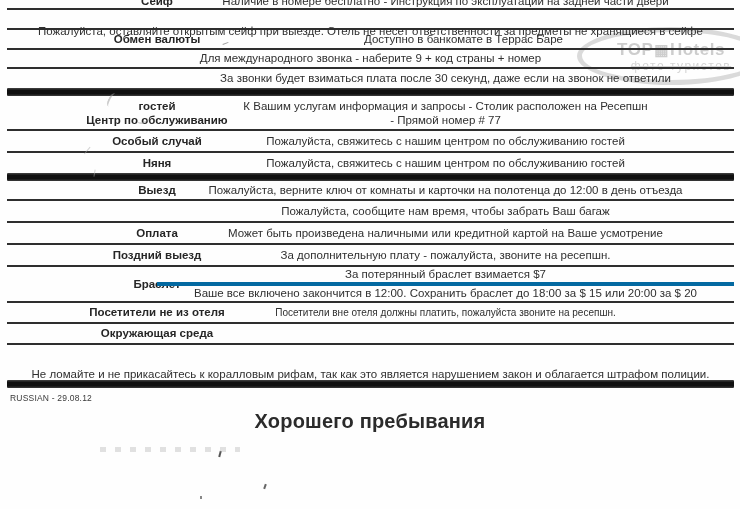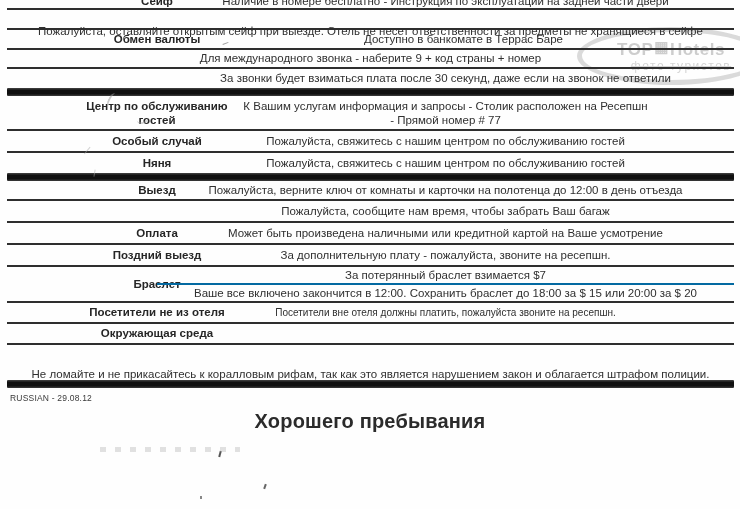--- a/index.html
+++ b/index.html
@@ -42,21 +42,21 @@
   .r5 .content div{line-height:14px;}
   .r6{height:22px;}
   .r7{height:20px; border-bottom:none;}
   .r8{height:20px;}
   .r9{height:22px;}
   .r10{height:22px;}
   .r11{height:22px;}
   .r12{height:36px;}
   .r12 .content{align-self:stretch; display:flex; flex-direction:column;}
   .r12 .subline{flex:1; display:flex; align-items:center; justify-content:center;}
-  .r12 .subline.first{border-bottom:2px solid #0369a1;}
+  .r12 .subline.first{border-bottom:4px solid #0369a1;}
   .r13{height:21px;}
   .r13 .content{font-size:10px;}
   .r14{height:21px;}
   .r15{height:35px; border-bottom:none;}
 
   .bar{
     height:8px;
     background:linear-gradient(#454545,#101010 30%,#101010 72%,#3d3d3d);
     border-radius:1px;
   }
@@ -67,21 +67,21 @@
 
   
   .watermark{
     position:absolute; z-index:-1;
     left:577px; top:27px; width:188px; height:58px;
     border:5px solid #bdbdbd;
     border-radius:50%;
     opacity:.55;
     display:flex; flex-direction:column; align-items:center; justify-content:center;
   }
-  .wm-brand{ display:flex; gap:1px; font-weight:700; font-size:17px; color:#a6a6a6; letter-spacing:.5px; }
+  .wm-brand{ display:flex; align-items:center; gap:1px; font-weight:700; font-size:17px; color:#a6a6a6; letter-spacing:.5px; }
   .wm-icon{ font-size:15px; color:#a6a6a6; line-height:14px; }
   .wm-sub{ font-size:12px; color:#b3b3b3; letter-spacing:1.5px; margin-top:-1px; text-decoration:line-through;margin-left:20px; }
 
   
   .artifact{ position:absolute; pointer-events:none; }
   .sq1{ left:108px; top:93px; width:9px; height:15px; border-left:2px solid #999; border-radius:50% 40% 60% 50%; transform:rotate(28deg); opacity:.5; }
   .sq2{ left:136px; top:112px; width:12px; height:12px; border-bottom:2px solid #a3a3a3; border-radius:40% 60% 50% 50%; transform:rotate(-15deg); opacity:.45; }
   .sq3{ left:86px; top:148px; width:7px; height:9px; border-left:1.5px solid #a8a8a8; transform:rotate(40deg); opacity:.5; }
   .sq4{ left:94px; top:170px; width:5px; height:7px; border-left:1.5px solid #b0b0b0; transform:rotate(10deg); opacity:.5; }
   .tick1{ left:222px; top:40px; width:6px; height:4px; border-bottom:1.5px solid #777; transform:rotate(-20deg); opacity:.7; }
@@ -126,22 +126,22 @@
     </div>
 
     <div class="row r4 indent">
       <div class="content">За звонки будет взиматься плата после 30 секунд, даже если на звонок не ответили</div>
     </div>
 
     <div class="bar"></div>
 
     <div class="row r5">
       <div class="label">
+        <div>гостей</div>
         <div>Центр по обслуживанию</div>
-        <div>гостей</div>
       </div>
       <div class="content">
         <div>К Вашим услугам информация и запросы - Столик расположен на Ресепшн</div>
         <div>- Прямой номер # 77</div>
       </div>
     </div>
 
     <div class="row r6">
       <div class="label">Особый случай</div>
       <div class="content">Пожалуйста, свяжитесь с нашим центром по обслуживанию гостей</div>

